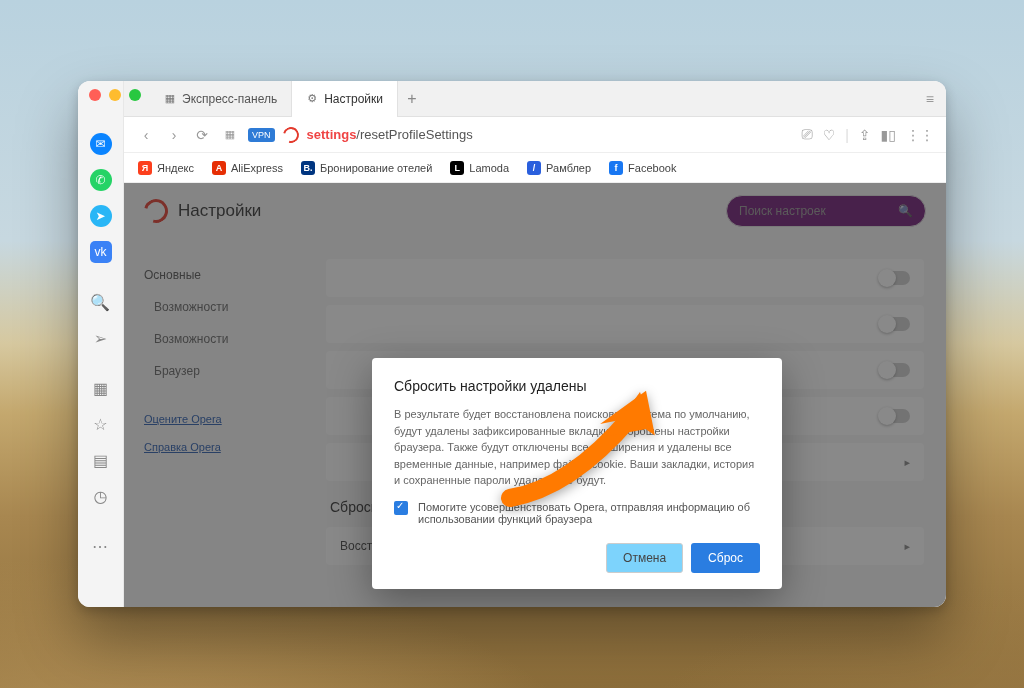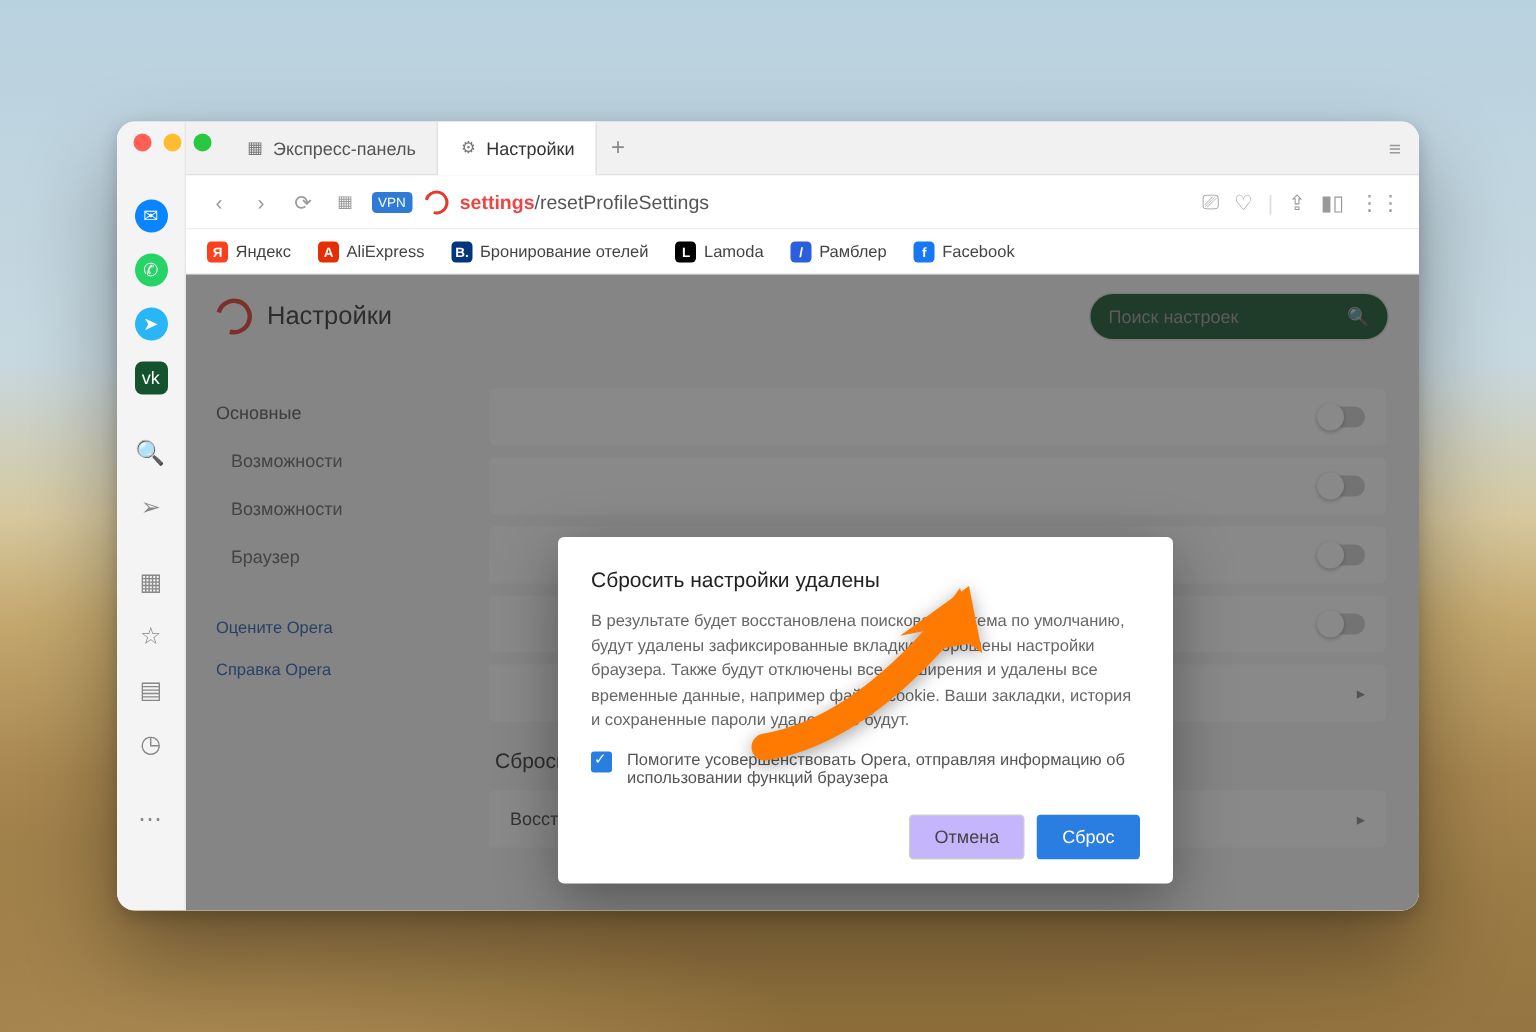--- a/index.html
+++ b/index.html
@@ -12,21 +12,21 @@
   background:#fff; border-radius:12px; box-shadow:0 30px 60px rgba(0,0,0,.35),0 4px 12px rgba(0,0,0,.2);
   display:flex; overflow:hidden; }
 .traffic { position:absolute; top:8px; left:11px; display:flex; gap:8px; }
 .tl { width:12px; height:12px; border-radius:50%; }
 .tl.r{background:#ff5f57}.tl.y{background:#febc2e}.tl.g{background:#28c840}
 #sidestrip { width:46px; height:100%; background:#f4f4f4; border-right:1px solid #e7e7e7;
   display:flex; flex-direction:column; align-items:center; padding-top:48px; gap:6px; }
 .stripbtn { width:30px; height:30px; display:flex; align-items:center; justify-content:center;
   border-radius:6px; cursor:pointer; color:#666; }
 .circ { width:22px; height:22px; border-radius:50%; display:flex; align-items:center; justify-content:center; color:#fff; font-size:12px; }
-.circ.bl{background:#0a84ff}.circ.gn{background:#25d366}.circ.az{background:#29b6f6}.circ.vk{background:#14532d;border-radius:5px;width:22px;height:22px}
+.circ.bl{background:#0a84ff}.circ.gn{background:#25d366}.circ.az{background:#29b6f6}.circ.vk{background:#3b82f6;border-radius:5px;width:22px;height:22px}
 .stripsep{height:8px}
 .stripic{font-size:16px;color:#888}
 .dots{font-size:16px;color:#888;letter-spacing:1px}
 #main { flex:1; display:flex; flex-direction:column; min-width:0; }
 #tabbar { height:36px; display:flex; align-items:center; background:#f1f1f1; padding-left:26px; border-bottom:1px solid #e1e1e1; }
 .tab { height:36px; display:flex; align-items:center; gap:6px; padding:0 14px; font-size:12px; color:#555; border-right:1px solid #e1e1e1; cursor:pointer; }
 .tab.active{background:#fff;color:#333}
 .tabic{width:12px;height:12px;display:inline-flex;align-items:center;justify-content:center;font-size:11px;color:#777}
 .tabplus{width:28px;text-align:center;color:#888;font-size:16px;cursor:pointer}
 #tabbar .rf{margin-left:auto;padding-right:12px;color:#999;font-size:14px}
@@ -39,46 +39,46 @@
 .url b{color:#ef4444;font-weight:600}
 #addrbar .rr{margin-left:auto;display:flex;align-items:center;gap:10px;color:#999;font-size:14px}
 #bmbar{height:30px;display:flex;align-items:center;gap:18px;padding:0 14px;font-size:11px;color:#444;border-bottom:1px solid #eee;background:#fff}
 .bm{display:flex;align-items:center;gap:5px;cursor:pointer}
 .bmic{width:14px;height:14px;border-radius:3px;display:inline-flex;align-items:center;justify-content:center;font-size:9px;font-weight:700;color:#fff}
 .bmic.y{background:#fc3f1d}.bmic.a{background:#e62e04}.bmic.b{background:#003580}.bmic.l{background:#000}.bmic.r{background:#2a5fdd}.bmic.f{background:#1877f2}
 #page{flex:1;display:flex;background:#f5f5f5;min-height:0;position:relative}
 #phead{position:absolute;top:0;left:0;right:0;height:56px;display:flex;align-items:center;padding:0 20px;background:#f5f5f5}
 .ptitle{display:flex;align-items:center;gap:10px;font-size:17px;font-weight:500;color:#333}
 .olog2{width:24px;height:24px;border:3px solid #e33b2e;border-radius:50%;border-left-color:transparent;transform:rotate(-30deg)}
-.search{margin-left:auto;width:200px;height:32px;border:1px solid #ddd;border-radius:16px;background:#14532d;display:flex;align-items:center;padding:0 12px;color:#999;font-size:12px;gap:8px}
+.search{margin-left:auto;width:200px;height:32px;border:1px solid #ddd;border-radius:16px;background:#701a75;display:flex;align-items:center;padding:0 12px;color:#999;font-size:12px;gap:8px}
 .search span:last-child{margin-left:auto}
 #pside{width:190px;padding:76px 12px 0 12px;font-size:12px}
 .sitem{padding:9px 8px;color:#555;cursor:pointer}
 .sitem.exp{font-weight:600;color:#333}
 .sitem.exp::before{content:"▴ ";font-size:9px}
 .sitem.sub{padding-left:18px;color:#666}
-.slink{padding:8px 8px;color:#2a5db0;font-size:11px;cursor:pointer}
+.slink{padding:8px 8px;color:#2a5db0;text-decoration:underline;font-size:11px;cursor:pointer}
 .sgap{height:18px}
 #pcont{flex:1;padding:76px 22px 0 0;overflow:hidden;font-size:13px}
 .sect{font-size:14px;font-weight:500;color:#333;margin:6px 0 12px 16px}
 .row{background:#fff;border-radius:4px;margin:0 0 8px 12px;padding:12px 14px;display:flex;align-items:center;font-size:12px;color:#444}
 .row .tg{margin-left:auto}
 .tg{width:30px;height:14px;background:#cfcfcf;border-radius:8px;position:relative}
 .tg::after{content:"";position:absolute;width:18px;height:18px;background:#fff;border-radius:50%;top:-2px;left:-2px;box-shadow:0 1px 3px rgba(0,0,0,.3)}
 .row .chev{margin-left:auto;color:#888;font-size:11px}
 #scrim{position:absolute;inset:0;background:rgba(40,40,40,.55)}
 #dialog{position:absolute;left:248px;top:175px;width:410px;background:#fff;border-radius:4px;box-shadow:0 12px 40px rgba(0,0,0,.35);padding:20px 22px 16px}
 #dialog h3{font-size:14px;font-weight:500;color:#222;margin-bottom:12px}
 #dialog p{font-size:11px;color:#666;line-height:1.5;margin-bottom:12px}
 .ck{display:flex;gap:10px;font-size:11px;color:#555;margin-bottom:18px}
 .ckbox{width:14px;height:14px;background:#2a7de1;border-radius:2px;flex-shrink:0;position:relative}
 .ckbox::after{content:"✓";color:#fff;font-size:10px;position:absolute;left:2px;top:-1px}
 .dlgbtns{display:flex;justify-content:flex-end;gap:8px}
 .btn{padding:7px 16px;font-size:12px;border-radius:3px;cursor:pointer;border:1px solid transparent}
-.btn.sec{background:#c4b5fd;border-color:#ccc;color:#444}
+.btn.sec{background:#7dd3fc;border-color:#ccc;color:#444}
 .btn.pri{background:#2a7de1;color:#fff}
 #arrow{position:absolute;left:490px;top:388px;pointer-events:none}
 #arrow svg{filter:drop-shadow(0 3px 6px rgba(0,0,0,.35))}
 </style>
 </head>
 <body>
 <div class="dune"></div>
 
 <div id="window">
   <div class="traffic">

